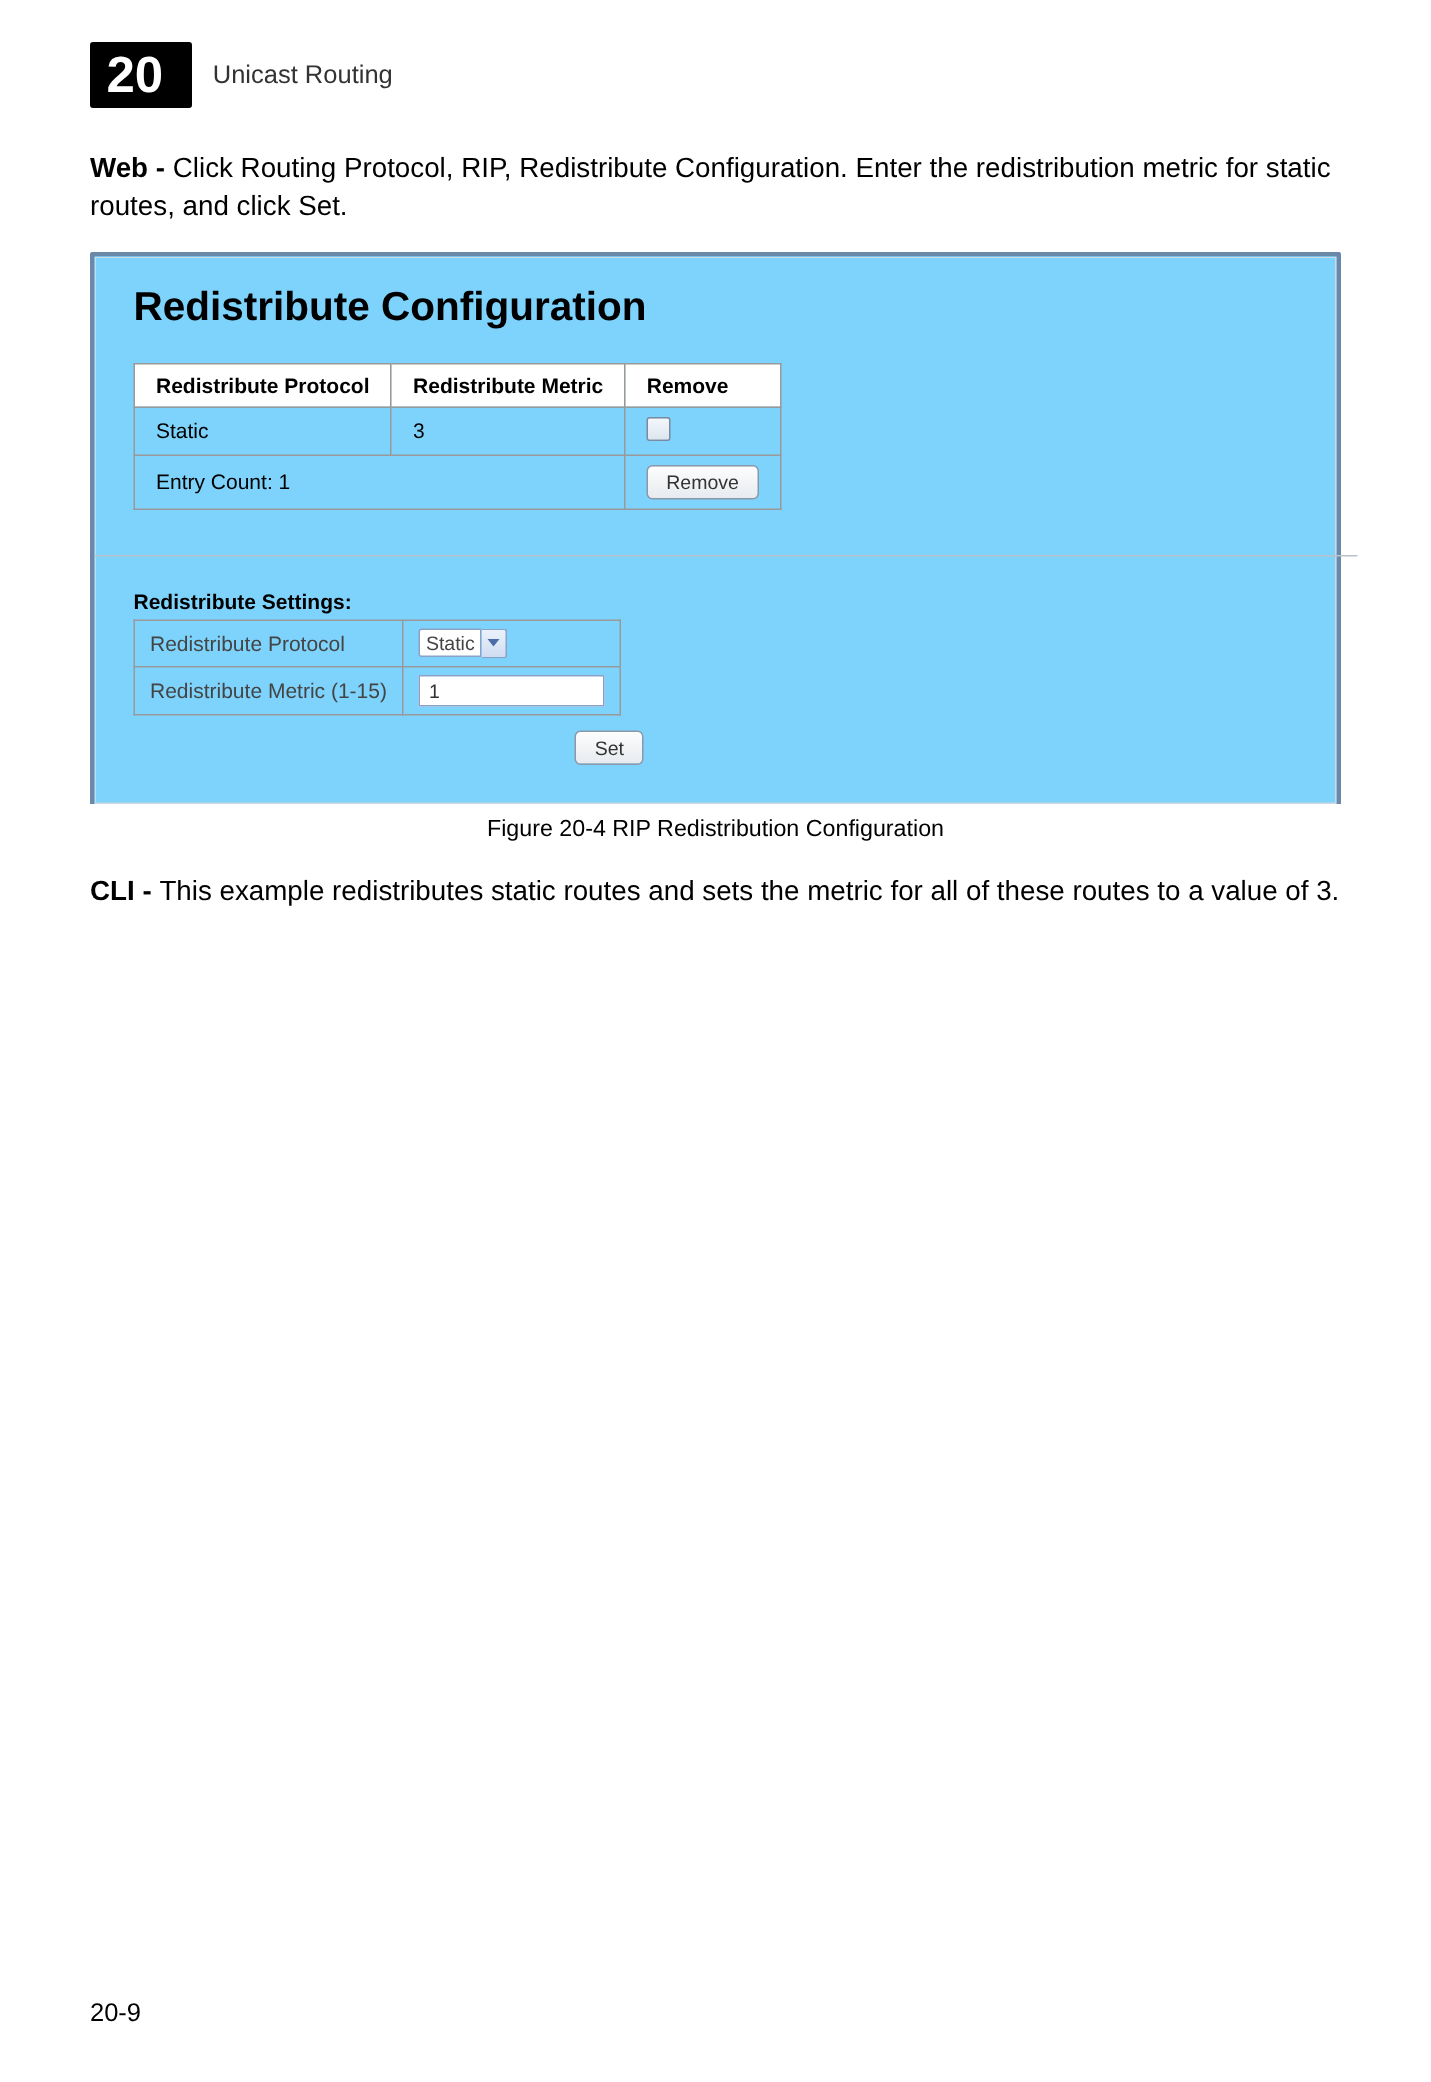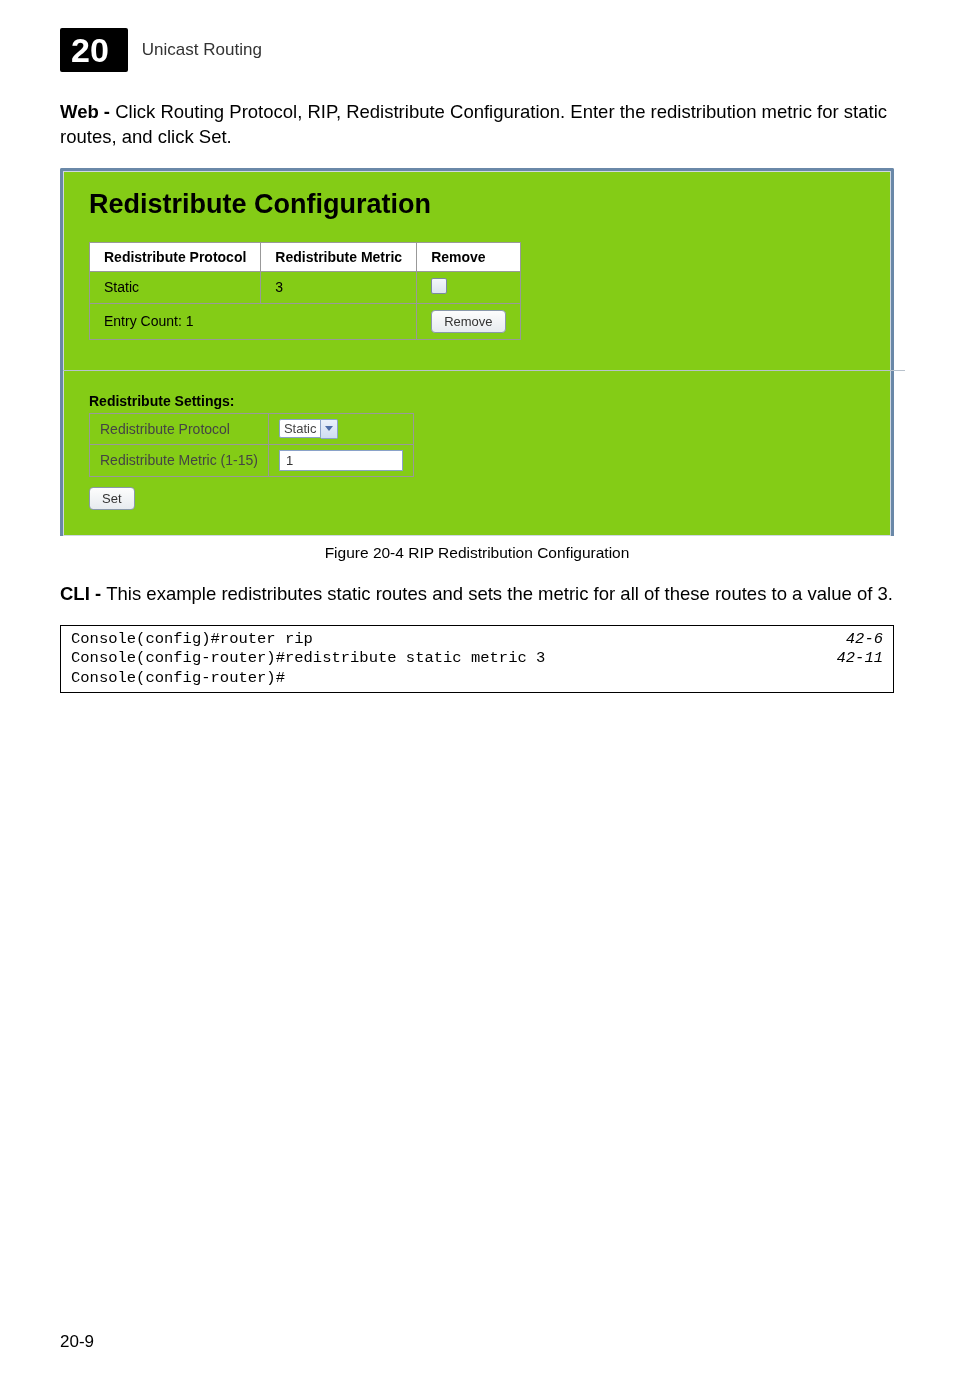--- a/index.html
+++ b/index.html
@@ -47,21 +47,21 @@
 
   
   .panel {
     border: 2px solid #9ab;
     border-left: 3px solid #6a88a8;
     border-right: 3px solid #6a88a8;
     border-top: 3px solid #6a88a8;
     border-bottom: 0;
     border-radius: 2px 2px 0 0;
     padding: 18px 12px 26px 26px;
-    background: #84cc16;
+    background: #7dd3fc;
     margin-bottom: 6px;
     box-shadow: inset 0 0 0 1px #cfd8e2;
   }
   .panel h1 {
     font-size: 27px;
     font-weight: bold;
     margin: 0 0 22px 0;
     font-family: Arial, sans-serif;
   }
   .subhead {
@@ -150,21 +150,21 @@
   }
   .txt {
     border: 1px solid #8aa2c8;
     font-size: 13px;
     padding: 2px 6px;
     width: 110px;
     color: #333;
     background:#fff;
   }
   .set-row {
-    text-align: left;
+    text-align: right;
     margin-top: 10px;
   }
 
   .fig-caption {
     text-align: center;
     font-weight: normal;
     font-size: 15.5px;
     margin: 8px 0 20px 0;
   }
 
@@ -261,17 +261,16 @@
       <span class="btn">Set</span>
     </div>
   </div>
 
   <div class="fig-caption">Figure 20-4   RIP Redistribution Configuration</div>
 
   <p class="body-text">
     <span class="lead">CLI - </span><span>This example redistributes static routes and sets the metric for all of these routes to a value of 3.</span>
   </p>
 
-  <div class="cli-box"><div class="cli-row"><span>Console(config)#router rip</span><span class="cli-ref">42-6</span></div><div class="cli-row"><span>Console(config-router)#redistribute static metric 3</span><span class="cli-ref">42-11</span></div><div class="cli-row"><span>Console(config-router)#</span><span class="cli-ref"></span></div></div>
 
   <div class="footer-page">20-9</div>
 
 </div>
 
 </body></html>

